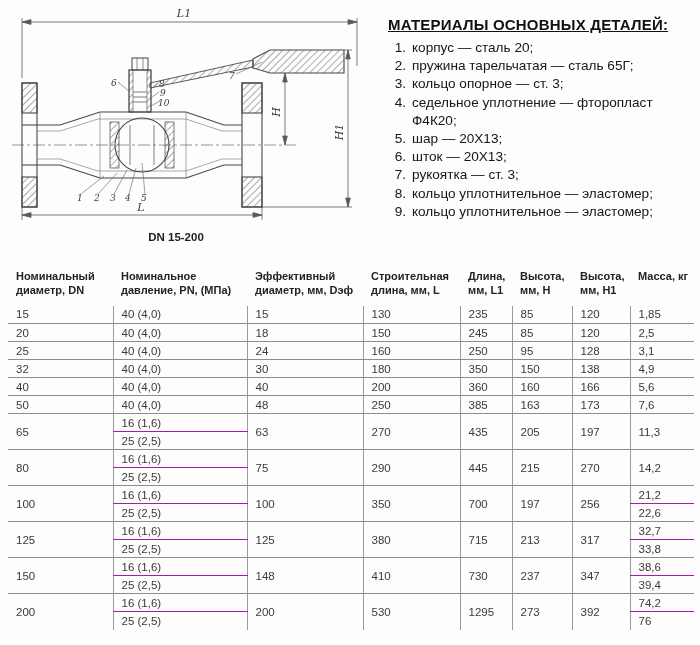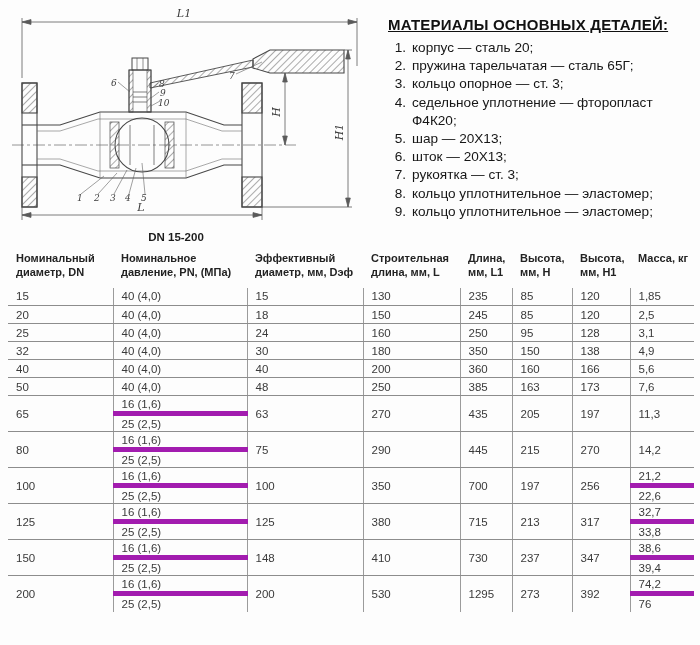--- a/index.html
+++ b/index.html
@@ -16,27 +16,27 @@
 
   
   .materials { position:absolute; left:388px; top:16px; width:302px; }
   .materials h2 { font-size:15px; font-weight:bold; letter-spacing:.2px; color:#111; margin-bottom:6px;text-decoration:underline; }
   .materials ol { list-style:none; }
   .materials li { display:flex; font-size:13.6px; line-height:1.34; color:#161616; }
   .materials .num { width:24px; flex:0 0 24px; text-align:right; padding-right:6px; }
   .materials .txt { flex:1; }
 
   
-  .spec-table { position:absolute; left:8px; top:249px; border-collapse:collapse; table-layout:fixed; width:686px; }
+  .spec-table { position:absolute; left:8px; top:267px; border-collapse:collapse; table-layout:fixed; width:686px; }
   .spec-table th { text-align:left; vertical-align:top; font-size:11px; font-weight:bold; line-height:1.3;
                    color:#232323; padding:2px 4px 8px 8px; border:none; }
   .spec-table td { font-size:11.5px; color:#3a3a3a; padding:1px 3px 1px 8px; height:18px; vertical-align:middle; }
   .spec-table td.vl  { border-left:1px solid #9b9b9b; }
   .spec-table td.bb  { border-bottom:1px solid #8d8d8d; }
-  .spec-table td.sub { border-bottom:5px solid #a21caf; }
+  .spec-table td.sub { border-bottom:1px solid #a21caf; }
 </style>
 </head>
 <body>
 
 <div class="page">
 
   <div class="diagram">
     <svg width="385" height="255" viewBox="0 0 385 255">
       <defs>
         <pattern id="hatch" width="5" height="5" patternUnits="userSpaceOnUse" patternTransform="rotate(45)">

